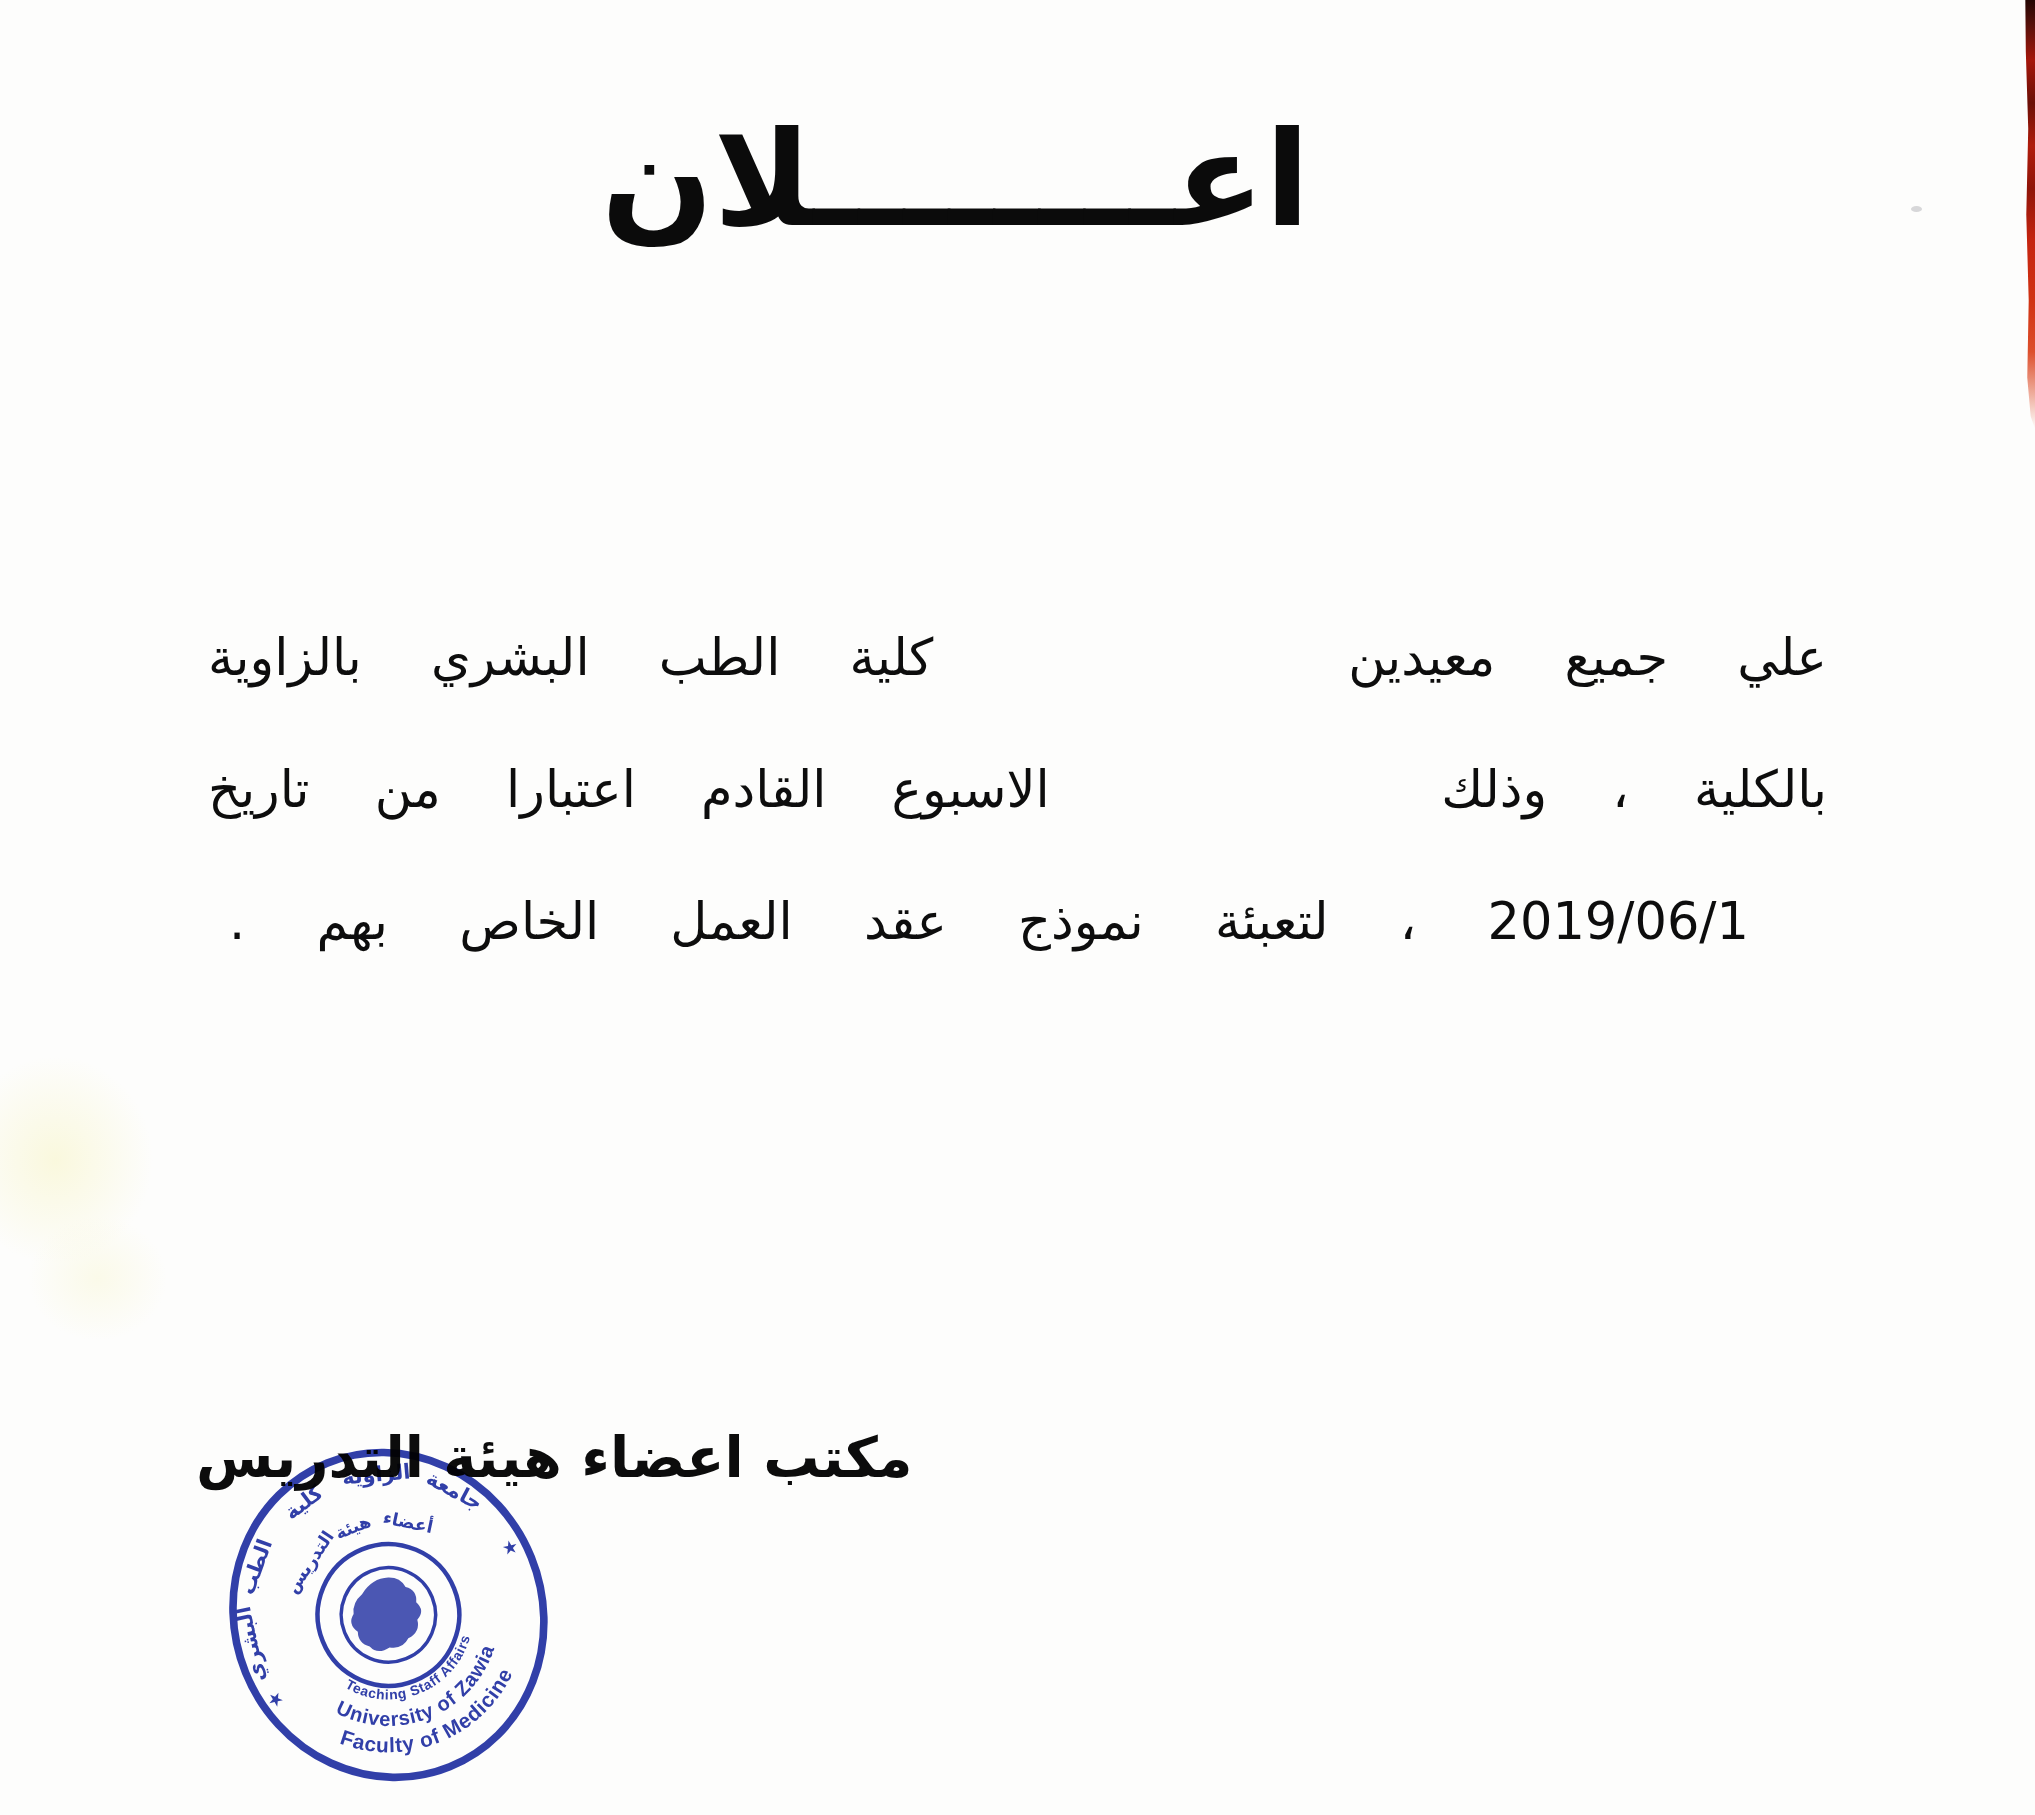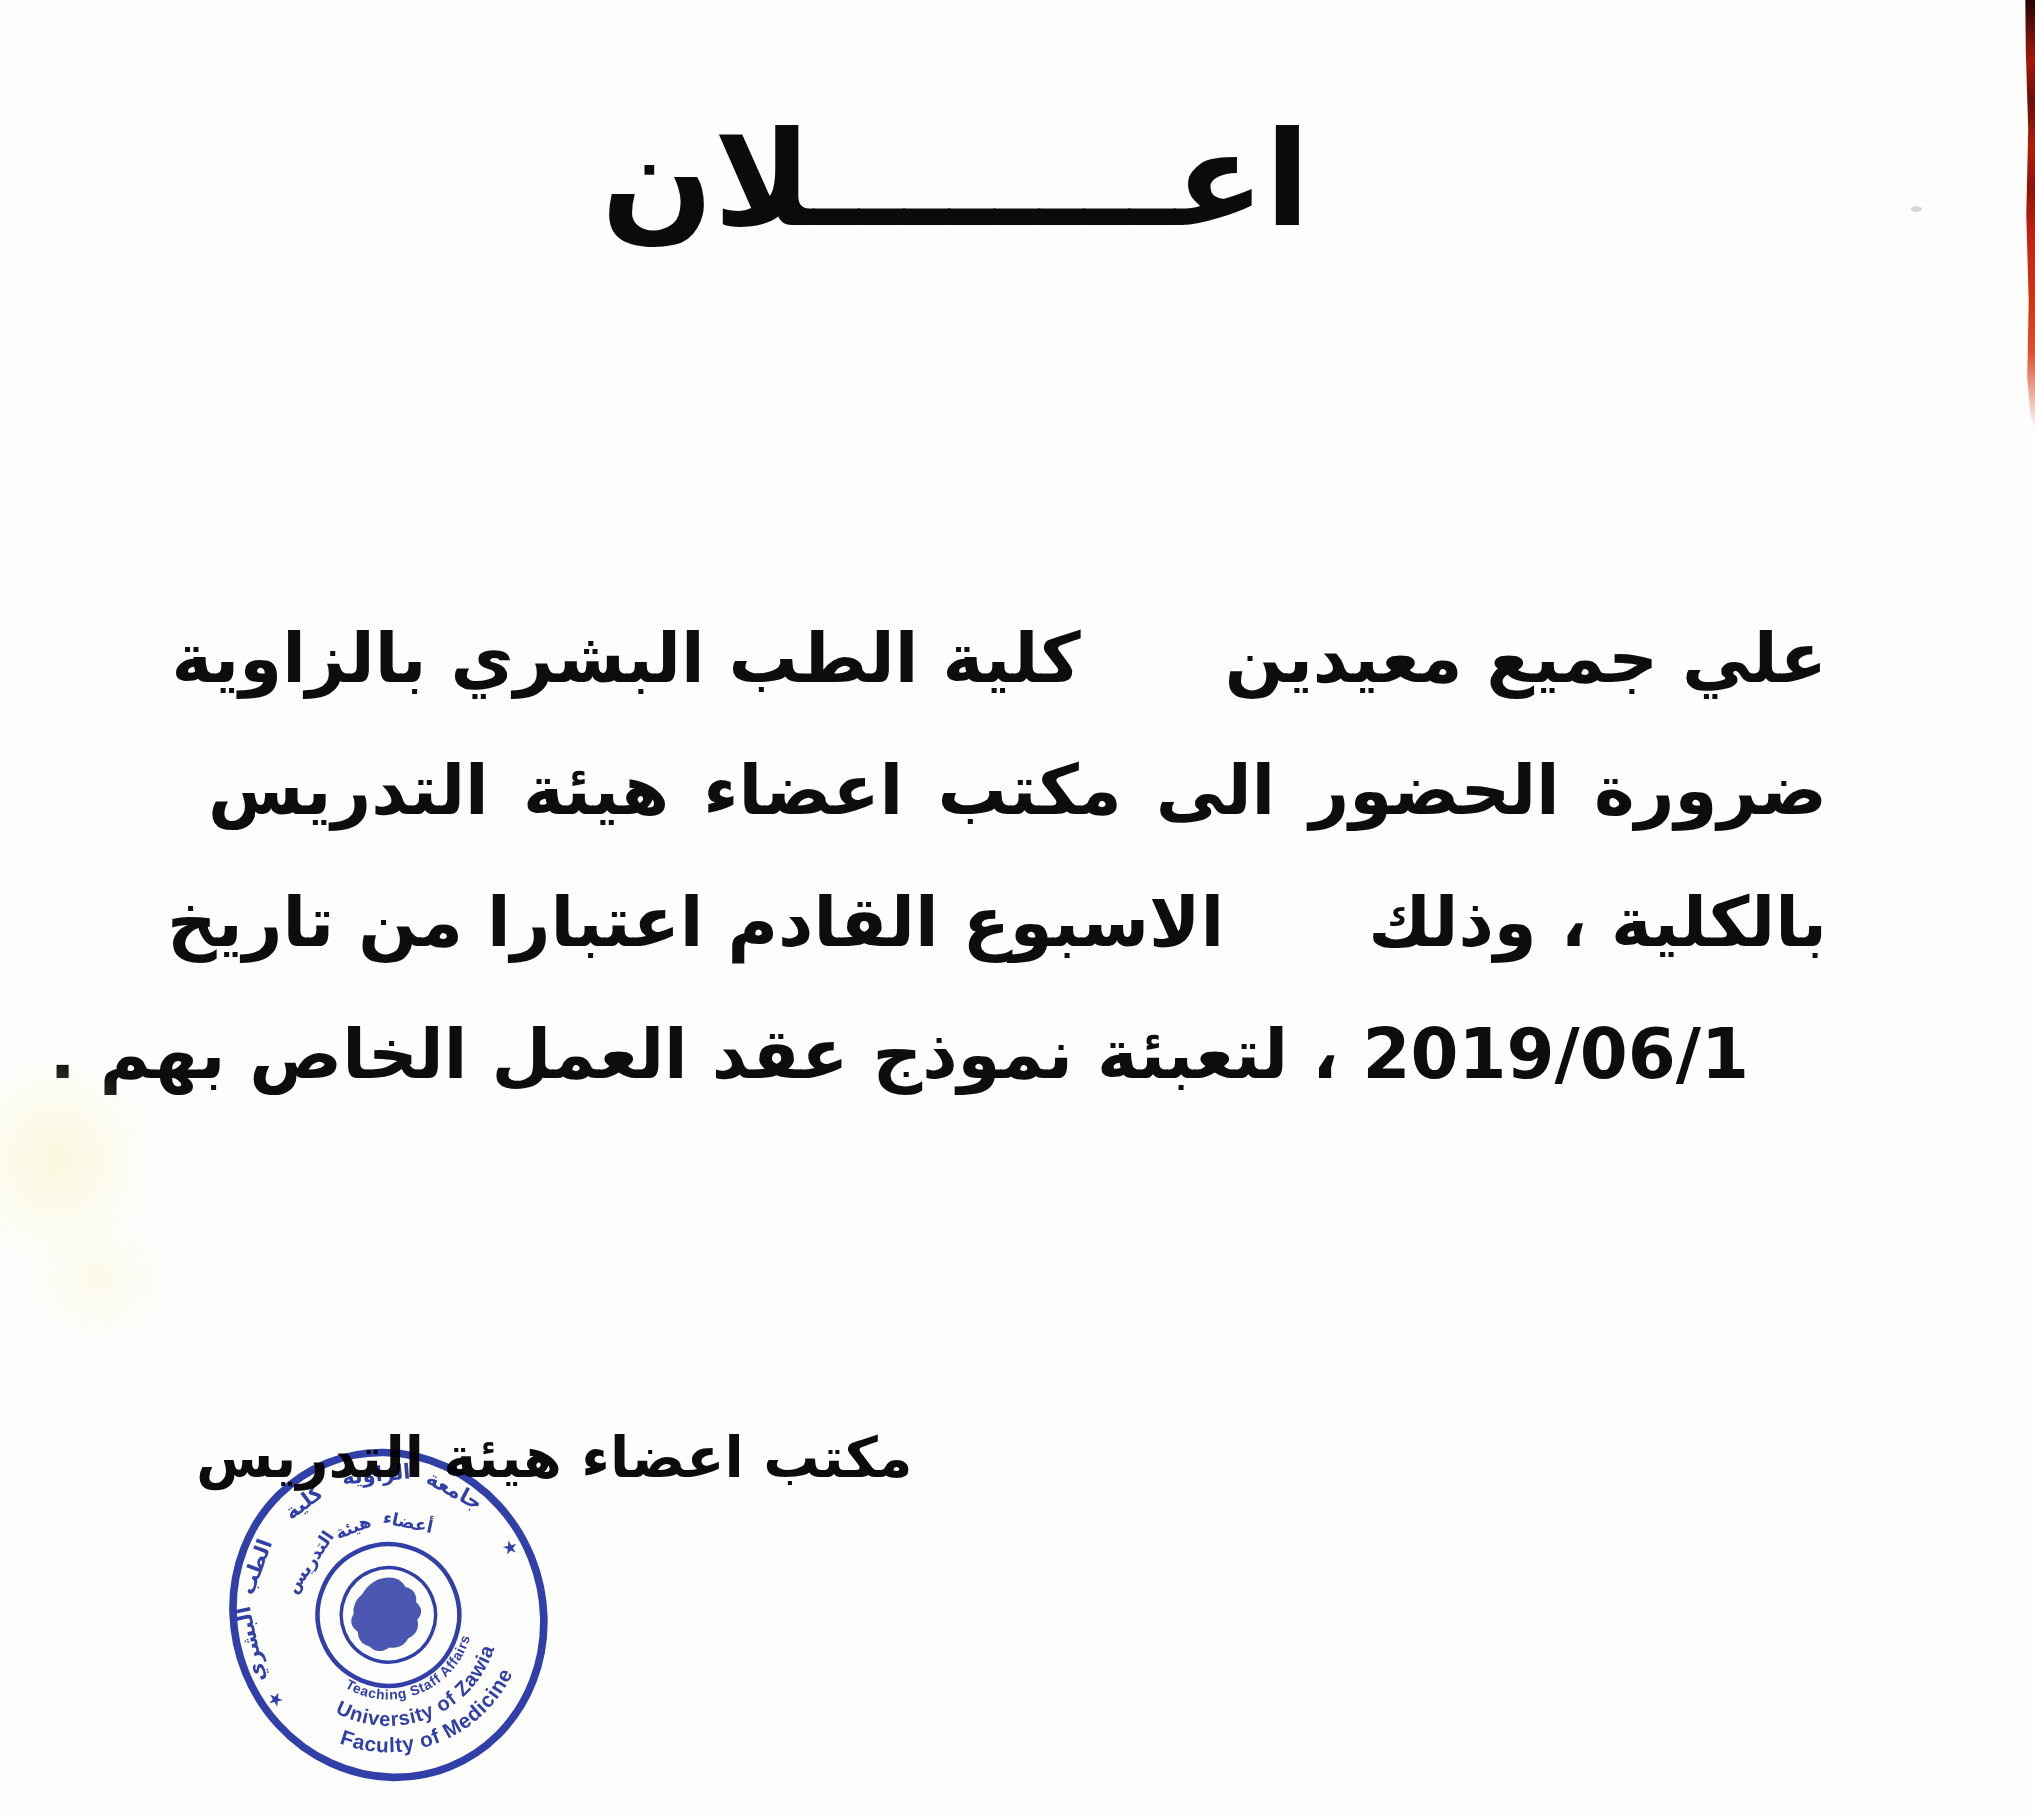--- a/index.html
+++ b/index.html
@@ -16,21 +16,21 @@
     font-size:132px;font-weight:700;color:#0b0b0b;
     line-height:1.15;letter-spacing:0;
     font-family:"DejaVu Sans",sans-serif;
   }
   
   .body-block{
     position:absolute;top:592px;left:208px;right:208px;
     direction:rtl;color:#0d0d0d;
   }
   .body-line{
-    font-size:69px;font-weight:700;line-height:132px;height:132px;
+    font-size:51px;font-weight:400;line-height:132px;height:132px;
     white-space:nowrap;
     text-align:justify;text-align-last:justify;
     -moz-text-align-last:justify;
     font-family:"DejaVu Sans",sans-serif;
   }
   .body-line.last{padding-right:78px;padding-left:21px;}
   
   .signature{
     position:absolute;top:1416px;left:196px;
     direction:rtl;font-size:56px;font-weight:700;color:#0c0c0c;
@@ -63,21 +63,20 @@
 </style>
 </head>
 <body>
 
 <div class="sheet">
 
   <div class="title">اعــــــــلان</div>
 
   <div class="body-block">
     <div class="body-line">علي جميع معيدين &nbsp;&nbsp;&nbsp;&nbsp; كلية الطب البشري بالزاوية</div>
-    <div class="body-line">ضرورة الحضور الى مكتب اعضاء هيئة التدريس</div>
     <div class="body-line">بالكلية ، وذلك &nbsp;&nbsp;&nbsp;&nbsp; الاسبوع القادم اعتبارا من تاريخ</div>
     <div class="body-line last">2019/06/1 ، لتعبئة نموذج عقد العمل الخاص بهم .</div>
   </div>
 
   <div class="signature">مكتب اعضاء هيئة التدريس</div>
 
   <svg class="stamp" viewBox="0 0 470 490" xmlns="http://www.w3.org/2000/svg">
     <g transform="rotate(-22 232 242)">
 
       <ellipse cx="232" cy="242" rx="222" ry="236" fill="none" stroke-width="11" stroke="#2433a5"></ellipse>

